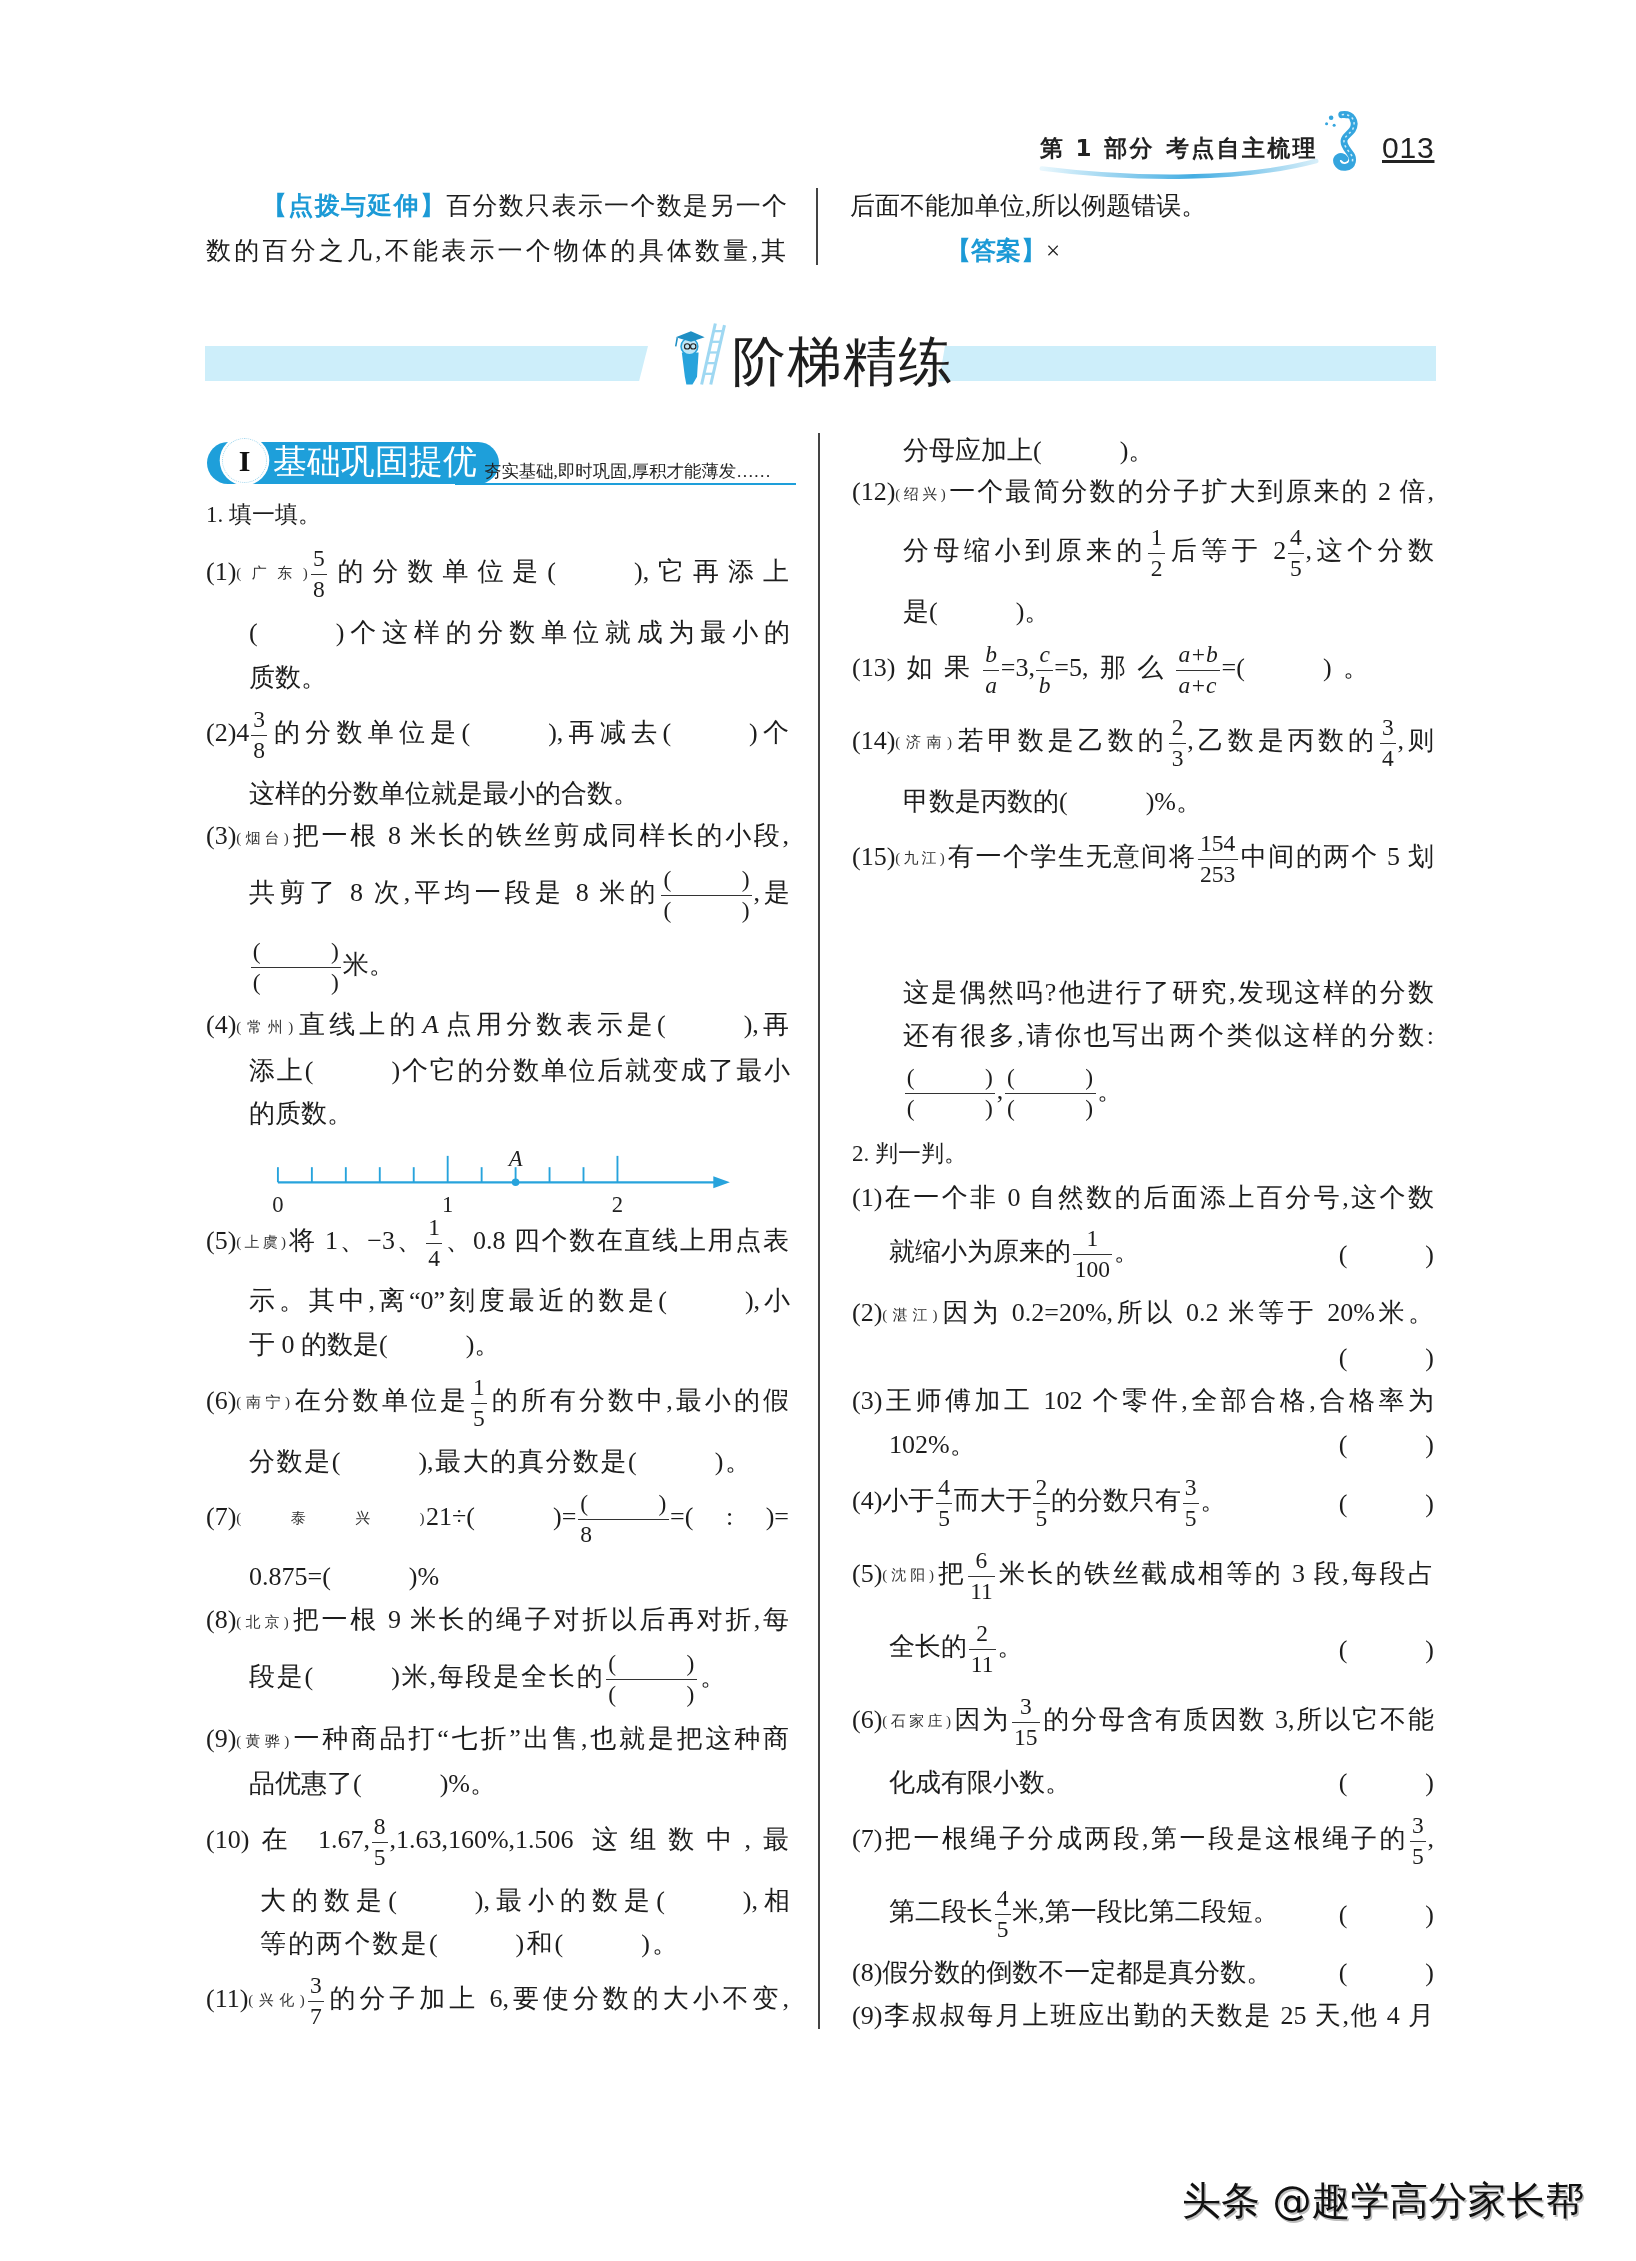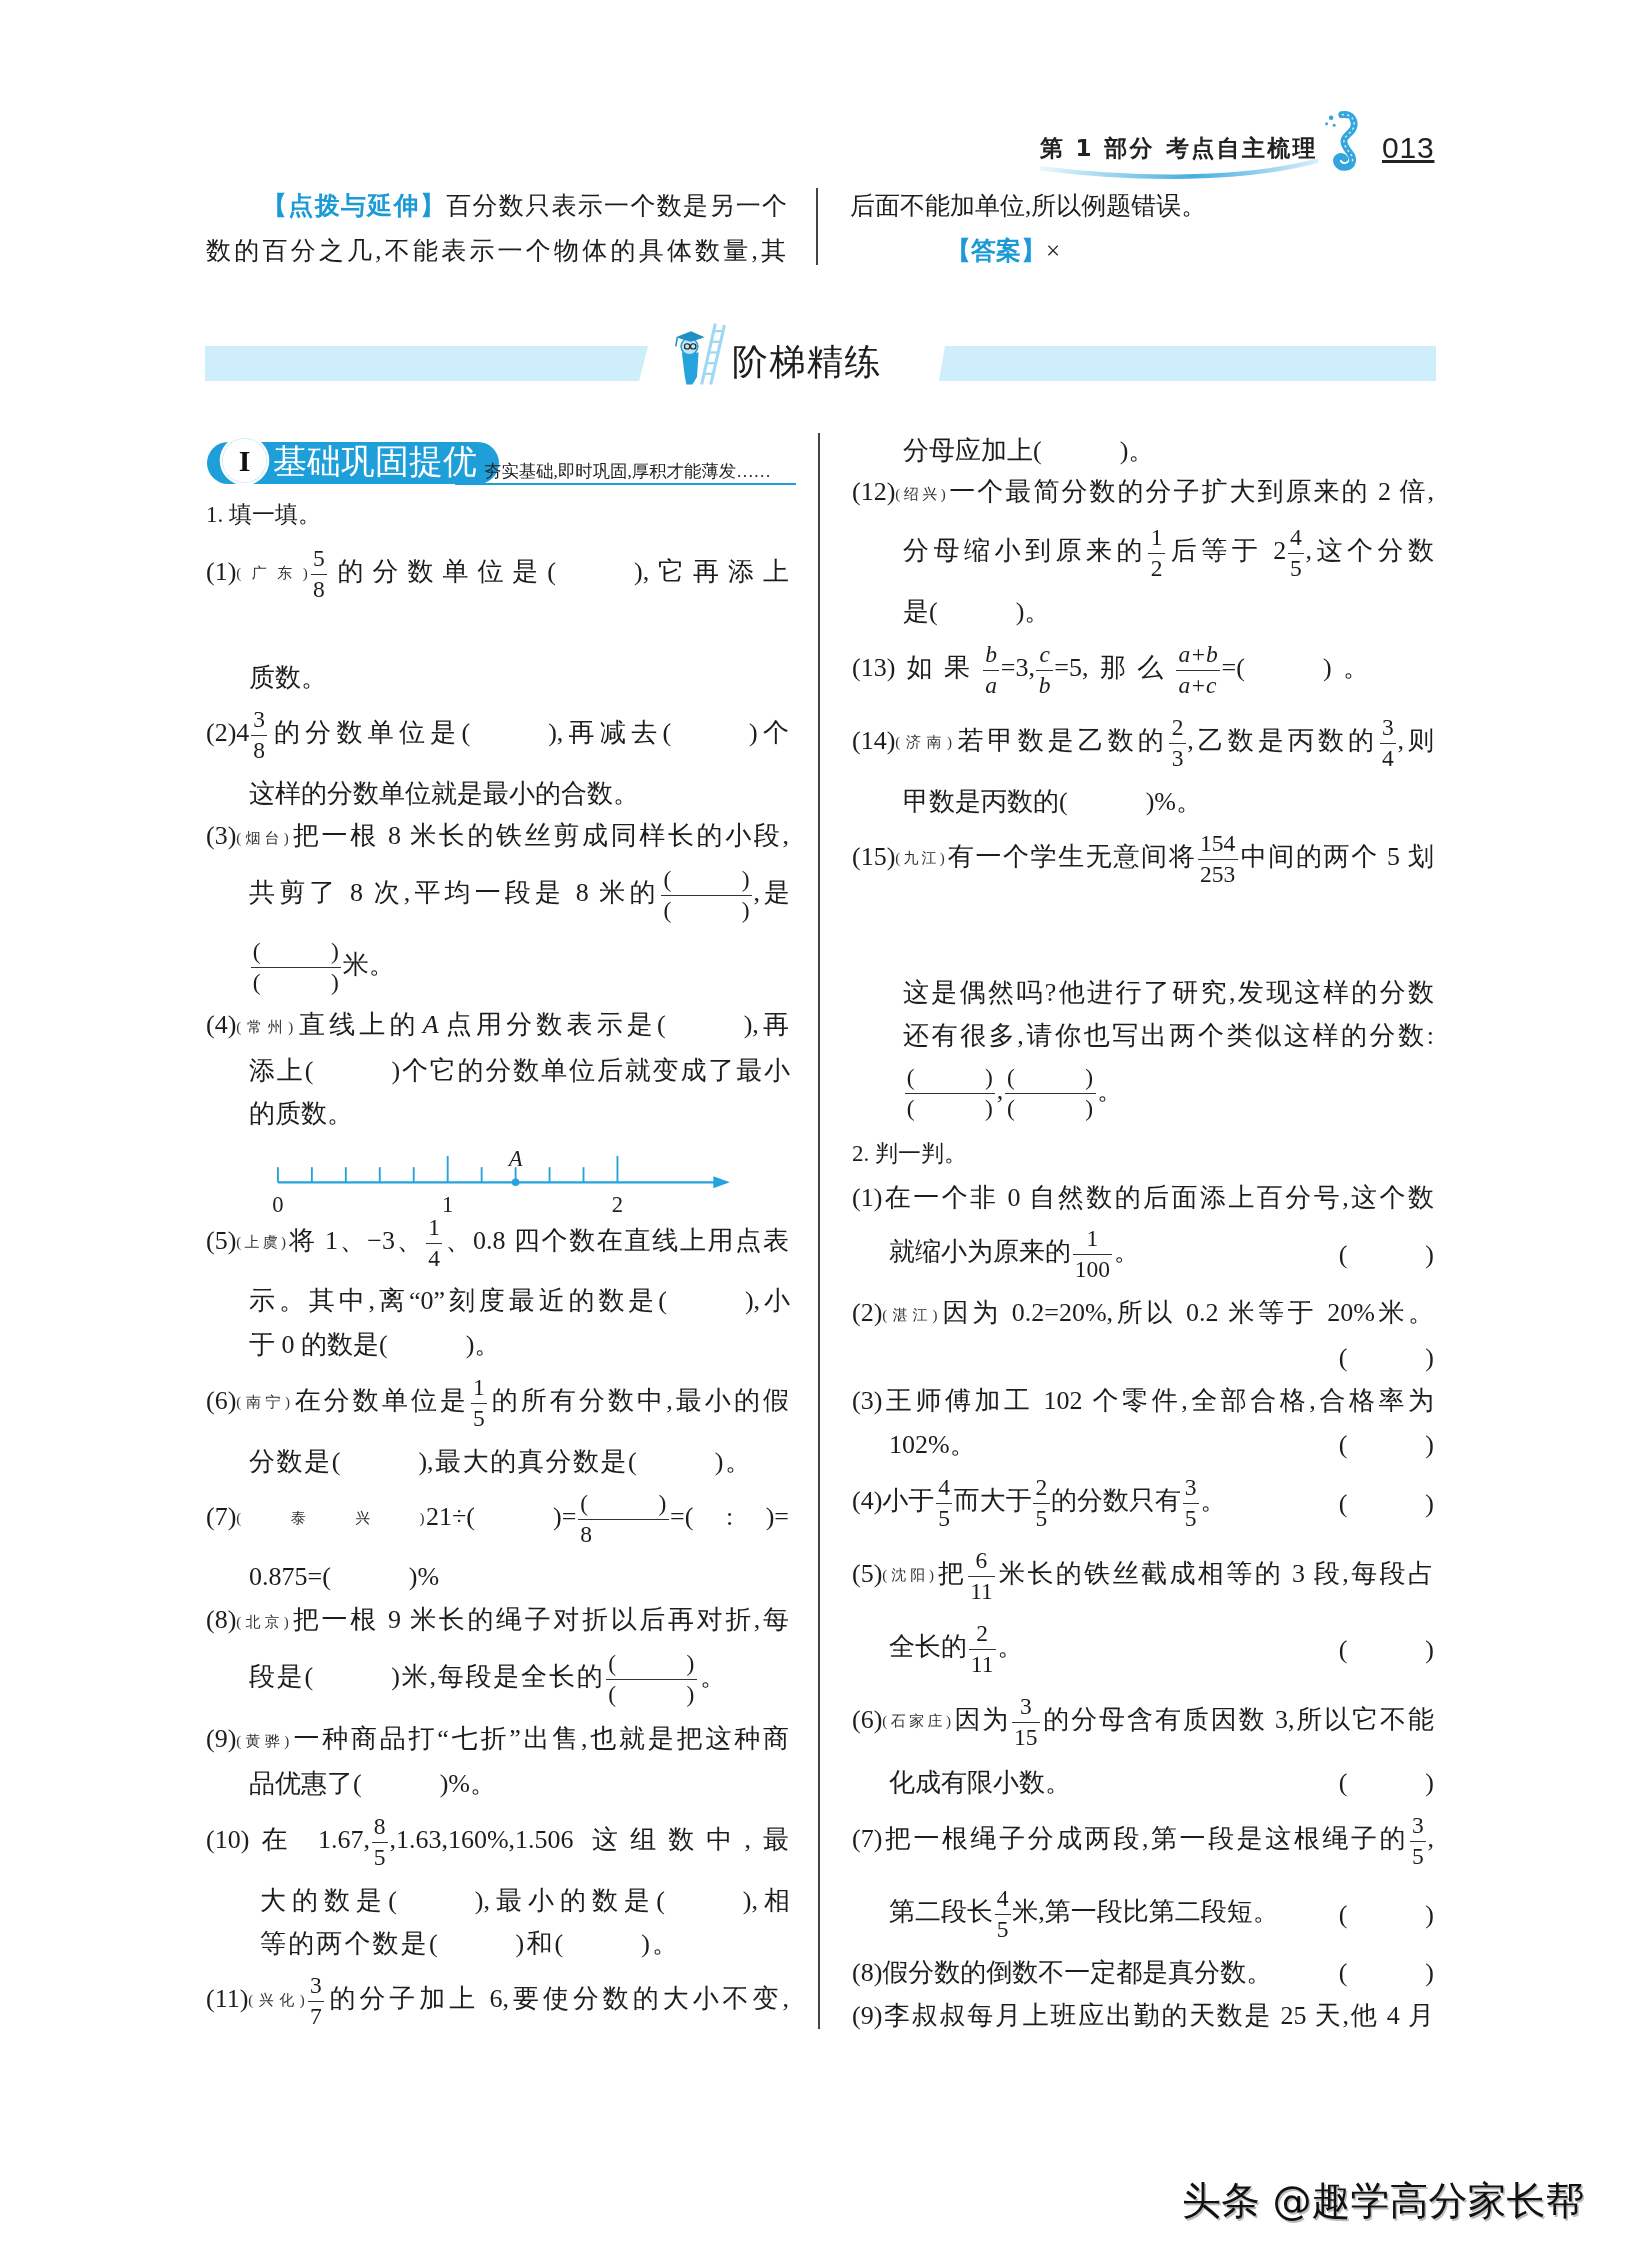--- a/index.html
+++ b/index.html
@@ -25,21 +25,21 @@
   .frac{display:inline-flex;flex-direction:column;align-items:center;vertical-align:middle;
         font-size:23.5px;line-height:1;margin:0 1.5px;text-align:center;}
   .frac.it{font-style:italic;}
   .frac .num{padding:0 2.3px 3px;white-space:pre;}
   .frac .den{padding:3px 2.3px 0;border-top:1.5px solid #333;align-self:stretch;white-space:pre;}
   
   .bar{position:absolute;background:#cdeefa;}
   .bar-left{left:205px;top:346px;width:443px;height:35px;clip-path:polygon(0 0,100% 0,98% 100%,0 100%);}
   .bar-right{left:939px;top:346px;width:497px;height:35px;clip-path:polygon(1.2% 0,100% 0,100% 100%,0 100%);}
   .banner-title{position:absolute;left:732px;top:362px;transform:translateY(-50%);
-        font-family:"DejaVu Sans","Liberation Sans",sans-serif;font-size:36px;color:#1e1e1e;letter-spacing:1.5px;white-space:nowrap;}
+        font-family:"DejaVu Sans","Liberation Sans",sans-serif;font-size:54px;color:#1e1e1e;letter-spacing:1.5px;white-space:nowrap;}
   
   .pill{position:absolute;left:207px;top:442px;width:292px;height:42px;border-radius:21px;background:#1e9fda;}
   .pill-circle{position:absolute;left:222px;top:438px;width:45px;height:45px;border-radius:50%;background:#fff;
         box-shadow:0 0 0 2.3px #fff;border:1.5px dotted #9fd6ee;box-sizing:border-box;
         display:flex;align-items:center;justify-content:center;
         font-family:"Liberation Serif",serif;font-weight:bold;font-size:30px;color:#111;}
   .pill-title{position:absolute;left:273px;top:462px;transform:translateY(-50%);
         font-family:"DejaVu Sans","Liberation Sans",sans-serif;font-size:34px;color:#fff;white-space:nowrap;}
   .pill-sub{position:absolute;left:484px;top:471px;transform:translateY(-50%);font-size:17.4px;color:#222;white-space:nowrap;}
   .pill-underline{position:absolute;left:455px;top:483px;width:341px;height:2.3px;background:#1e9fda;}
@@ -110,20 +110,21 @@
   <div class="pill-sub">夯实基础,即时巩固,厚积才能薄发……</div>
 
   <div class="vdiv" style="left:818px;top:433px;height:1596px"></div>
 
   <div class="heading" style="left:206px;top:514px">1. 填一填。</div>
 
   <div class="ln j" style="left:206px;top:574px;width:583px"><span class="tx">(1)</span><span class="src">(广东)</span><span class="frac">
         <span class="num">5</span>
         <span class="den">8</span>
       </span><span class="tx">的分数单位是</span><span class="blank">(　　　)</span><span class="tx">,它再添上</span></div>
+  <div class="ln j" style="left:249px;top:632px;width:541px"><span class="blank">(　　　)</span><span class="tx">个这样的分数单位就成为最小的</span></div>
   <div class="ln" style="left:249px;top:677px"><span class="tx">质数。</span></div>
 
   <div class="ln j" style="left:206px;top:735px;width:583px"><span class="tx">(2)4</span><span class="frac">
         <span class="num">3</span>
         <span class="den">8</span>
       </span><span class="tx">的分数单位是</span><span class="blank">(　　　)</span><span class="tx">,再减去</span><span class="blank">(　　　)</span><span class="tx">个</span></div>
   <div class="ln" style="left:249px;top:793px"><span class="tx">这样的分数单位就是最小的合数。</span></div>
 
   <div class="ln j" style="left:206px;top:837px;width:583px"><span class="tx">(3)</span><span class="src">(烟台)</span><span class="tx">把一根 8 米长的铁丝剪成同样长的小段,</span></div>
   <div class="ln j" style="left:249px;top:895px;width:541px"><span class="tx">共剪了 8 次,平均一段是 8 米的</span><span class="frac">

